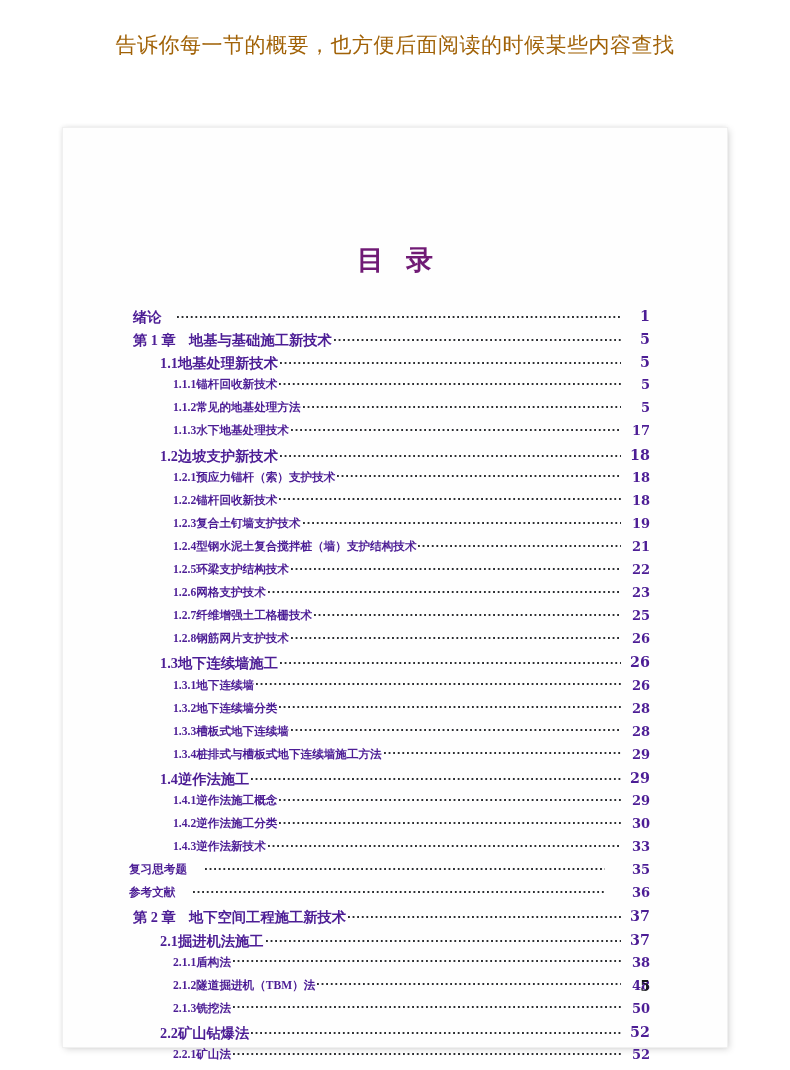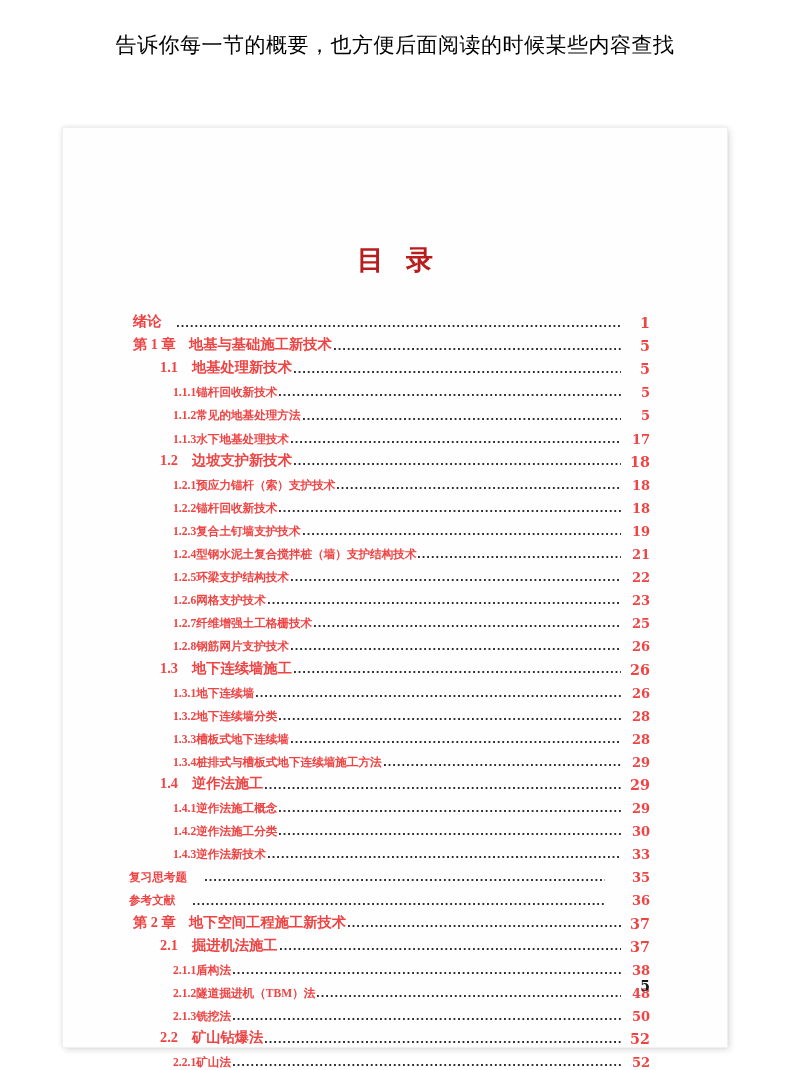--- a/index.html
+++ b/index.html
@@ -25,21 +25,21 @@
     box-sizing: border-box;
     display: flex;
     align-items: flex-start;
     justify-content: center;
     padding-top: 30px;
   }
   .caption-text {
     font-family: "Liberation Sans", "DejaVu Sans", sans-serif;
     font-size: 21px;
     line-height: 30px;
-    color: #000000;
+    color: #a16207;
     letter-spacing: 0.5px;
     white-space: nowrap;
   }
 
   
   .page-sheet {
     position: absolute;
     left: 63px;
     top: 128px;
     width: 664px;
@@ -62,36 +62,35 @@
     position: absolute;
     left: 0;
     top: 114px;
     width: 100%;
     text-align: center;
     font-family: "DejaVu Serif", "Liberation Serif", serif;
     font-weight: bold;
     font-size: 27px;
     letter-spacing: 22px;
     text-indent: 22px;
-    color: #b91c1c;
+    color: #701a75;
   }
 
   
   .toc-list {
     position: absolute;
     left: 0;
     top: 180px;
     width: 100%;
   }
 
   .toc-row {
     display: flex;
-    align-items: flex-end;
     height: 23.1px;
-    color: #ef4444;
+    color: #4c1d95;
     white-space: nowrap;
   }
 
   .toc-label {
     flex: 0 0 auto;
     display: flex;
     align-items: baseline;
   }
 
   .toc-num {
@@ -138,21 +137,21 @@
   }
   .lvl0 .toc-num { min-width: 0; margin-right: 13px; }
 
   
   .lvl1 {
     padding-left: 97px;
     padding-right: 77px;
     font-weight: bold;
     font-size: 14.3px;
   }
-  .lvl1 .toc-num { min-width: 0; margin-right: 14px; }
+  .lvl1 .toc-num { min-width: 0; }
 
   
   .lvl2 {
     padding-left: 110px;
     padding-right: 77px;
     font-weight: bold;
     font-size: 11.6px;
   }
   .lvl2 .toc-num { min-width: 0; }
   .lvl2 .toc-page { font-size: 13px; }

